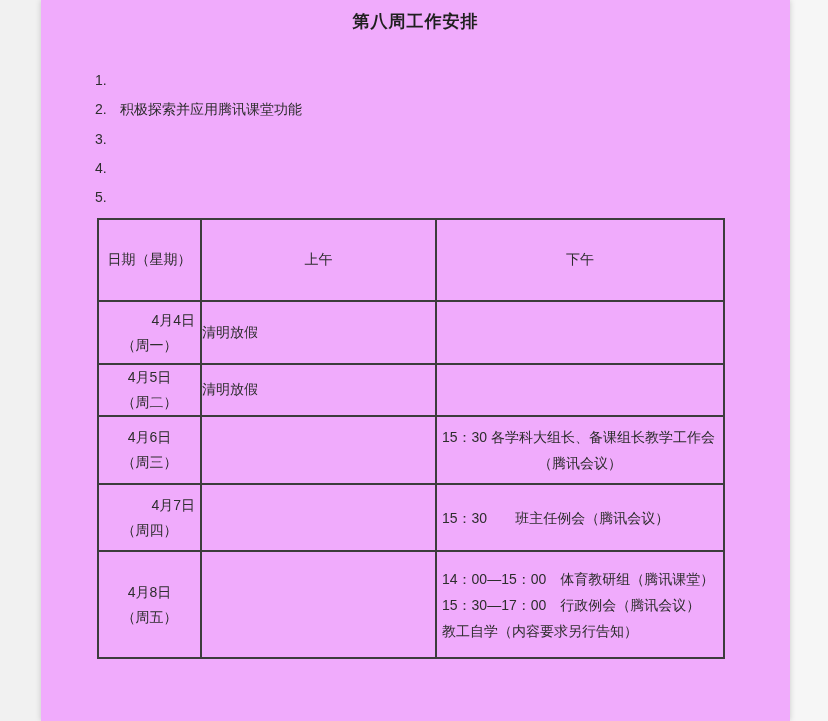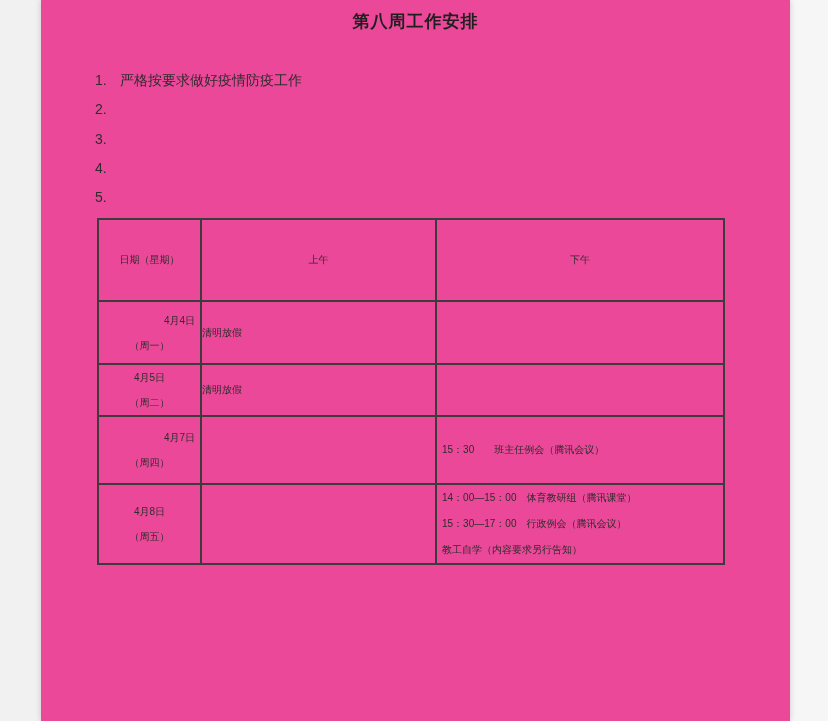--- a/index.html
+++ b/index.html
@@ -29,21 +29,21 @@
     left: 790px;
     width: 38px;
     background: #f6f6f6;
   }
   .page {
     position: absolute;
     left: 41px;
     top: 0;
     width: 749px;
     height: 721px;
-    background: #ec4899;
+    background: #f0abfc;
     box-shadow: 0 0 6px rgba(0,0,0,0.18);
   }
   .doc-title {
     position: absolute;
     top: 10px;
     left: 0;
     width: 100%;
     margin: 0;
     text-align: center;
     font-size: 17px;
@@ -71,21 +71,21 @@
     width: 25px;
     flex: 0 0 25px;
   }
   .schedule {
     position: absolute;
     left: 56px;
     top: 218px;
     width: 626px;
     border-collapse: collapse;
     table-layout: fixed;
-    font-size: 10px;
+    font-size: 14px;
     color: #2d2d2d;
   }
   .schedule th, .schedule td {
     border: 2px solid #3c3c3c;
     padding: 0;
     font-weight: normal;
     vertical-align: middle;
     overflow: hidden;
   }
   .schedule tr:nth-child(1) { height: 82px; }
@@ -109,24 +109,24 @@
   <div class="gutter gutter-left"></div>
   <div class="gutter gutter-right"></div>
 
   <div class="page">
 
     <h1 class="doc-title">第八周工作安排</h1>
 
     <ol class="notes">
       <li>
         <span class="num">1.</span>
-        <span class="txt">严格按要求做好疫情防疫工作</span>
       </li>
       <li>
         <span class="num">2.</span>
+        <span class="txt">积极探索并应用腾讯课堂功能</span>
       </li>
       <li>
         <span class="num">3.</span>
       </li>
       <li>
         <span class="num">4.</span>
       </li>
       <li>
         <span class="num">5.</span>
       </li>
@@ -156,20 +156,31 @@
 
       <tr>
         <td class="date-cell">
           <div class="d1">4月5日</div>
           <div class="d2">（周二）</div>
         </td>
         <td class="am-cell">清明放假</td>
         <td class="pm-cell"></td>
       </tr>
 
+      <tr>
+        <td class="date-cell">
+          <div class="d1">4月6日</div>
+          <div class="d2">（周三）</div>
+        </td>
+        <td class="am-cell"></td>
+        <td class="pm-cell">
+          <div class="pm-line">15：30 各学科大组长、备课组长教学工作会</div>
+          <div class="pm-line pm-center">（腾讯会议）</div>
+        </td>
+      </tr>
 
       <tr>
         <td class="date-cell">
           <div class="d1 right">4月7日</div>
           <div class="d2">（周四）</div>
         </td>
         <td class="am-cell"></td>
         <td class="pm-cell">
           <div class="pm-line">15：30　　班主任例会（腾讯会议）</div>
         </td>

